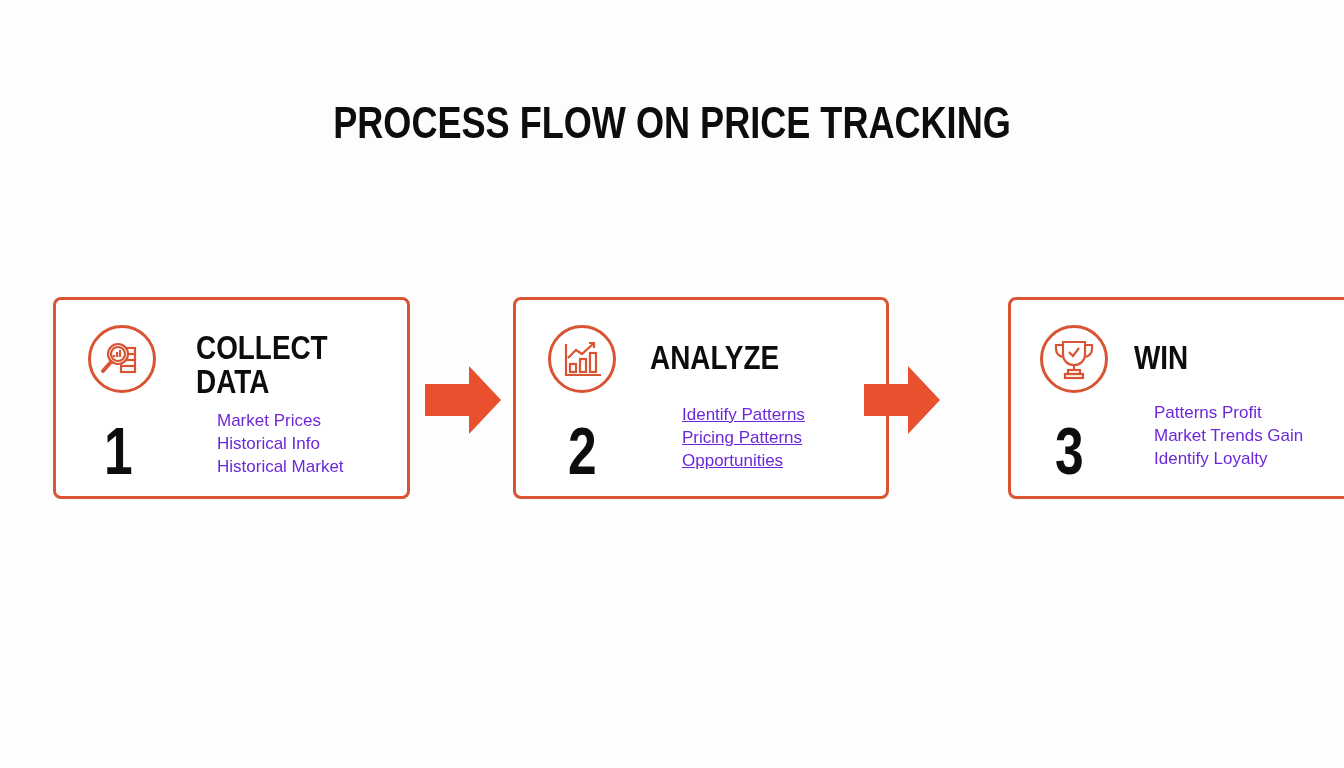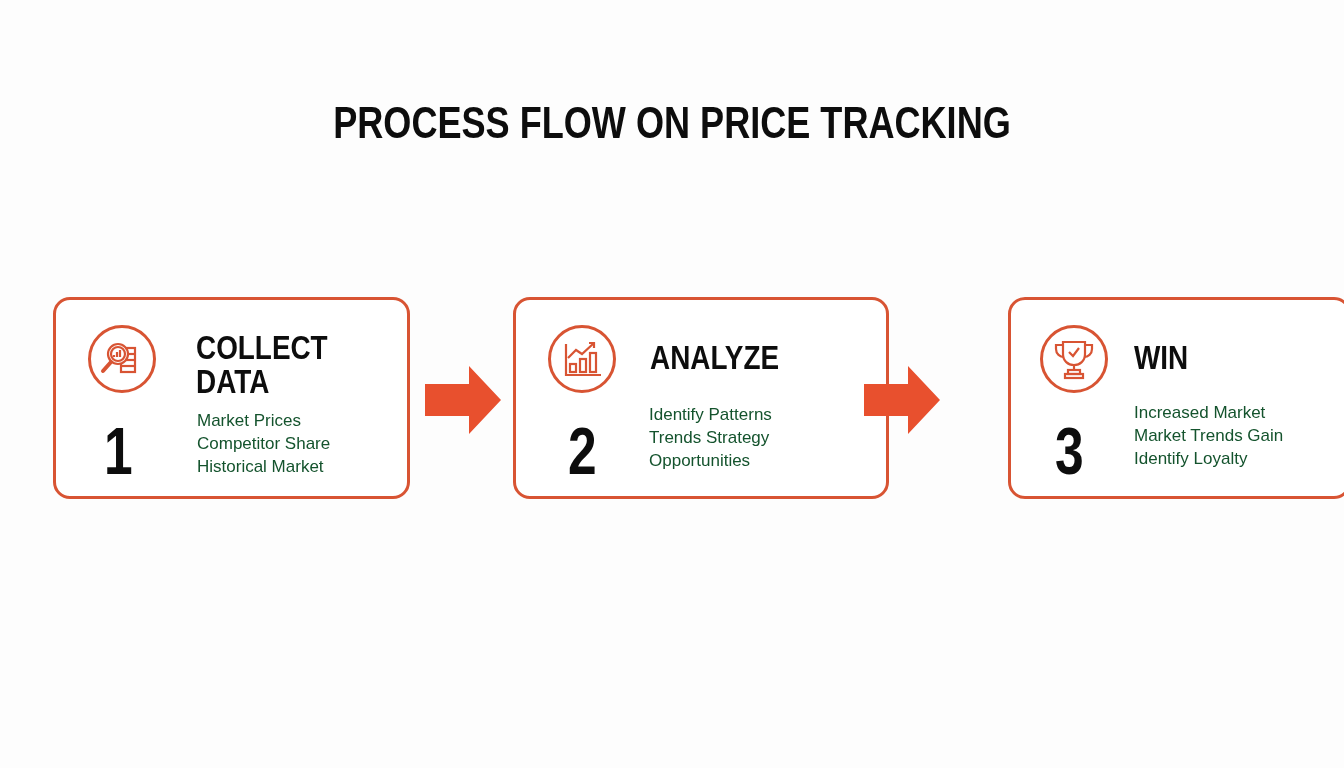--- a/index.html
+++ b/index.html
@@ -7,36 +7,36 @@
     width: 1344px; height: 768px; background: #fdfdfd; position: relative; overflow: hidden;
     font-family: "Liberation Sans", sans-serif; color: #111;
   }
   .title {
     position: absolute; left: 0; top: 98px; width: 1344px; text-align: center;
     font-family: "Liberation Sans", sans-serif; font-weight: bold; font-size: 44px;
     letter-spacing: 0px; transform: scaleX(0.82); transform-origin: center; color: #0d0d0d;
   }
   .card {
     position: absolute; top: 297px; height: 202px; box-sizing: border-box;
-    border: 3px solid #d85433; border-radius: 17px; background: #ffffff;
+    border: 3px solid #d85433; border-radius: 8px; background: #ffffff;
   }
   .icon-circle {
     position: absolute; left: 30px; top: 24px; width: 68px; height: 68px; box-sizing: border-box;
     border: 3px solid #d85433; border-radius: 50%;
   }
   .icon-circle svg { position: absolute; left: 0; top: 0; width: 62px; height: 62px; }
   .heading {
     position: absolute; font-weight: bold; font-size: 34px; line-height: 34px;
     transform: scaleX(0.82); transform-origin: left top; color: #0d0d0d;
   }
   .number {
     position: absolute; font-weight: bold; font-size: 66px; line-height: 66px;
     transform: scaleX(0.78); transform-origin: left top; color: #0d0d0d;
   }
-  .items { position: absolute; font-size: 17px; line-height: 23px; color: #14532d; }
+  .items { position: absolute; font-size: 17px; line-height: 23px; color: #6d28d9; margin-left: 20px; }
   .items div { white-space: nowrap; }
   .arrow { position: absolute; width: 76px; height: 68px; }
 </style>
 </head>
 <body>
 
 <div class="title">PROCESS FLOW ON PRICE TRACKING</div>
 
 <div class="card" style="left:53px; width:357px;">
   <div class="icon-circle" style="left:32px; top:25px;">
@@ -53,21 +53,21 @@
       <line x1="20" y1="34" x2="12" y2="43" stroke-width="4" stroke-linecap="round"></line>
     </svg>
   </div>
   <div class="heading" style="left:140px; top:30px;">
     <div>COLLECT</div>
       <div>DATA</div>
   </div>
   <div class="number" style="left:48px; top:118px;">1</div>
   <div class="items" style="left:141px; top:109px;">
     <div>Market Prices</div>
-    <div>Competitor Share</div>
+    <div>Historical Info</div>
     <div>Historical Market</div>
   </div>
 </div>
 
 <svg class="arrow" style="left:425px; top:366px;" viewBox="0 0 76 68">
   <polygon points="0,18 44,18 44,0 76,34 44,68 44,50 0,50" fill="#e8502e"></polygon>
 </svg>
 
 <div class="card" style="left:513px; width:376px;">
   <div class="icon-circle" style="left:32px; top:25px;">
@@ -77,23 +77,23 @@
         <rect x="29" y="31" width="6" height="13"></rect>
         <rect x="39" y="25" width="6" height="19"></rect>
       <polyline points="17,30 25,22 31,26 43,15"></polyline>
       <polyline points="38,15 43,15 43,20"></polyline>
     </svg>
   </div>
   <div class="heading" style="left:134px; top:40px;">
     <div>ANALYZE</div>
   </div>
   <div class="number" style="left:52px; top:118px;">2</div>
-  <div class="items" style="left:133px; top:103px;">
+  <div class="items" style="left:146px; top:103px;text-decoration:underline;">
     <div>Identify Patterns</div>
-    <div>Trends Strategy</div>
+    <div>Pricing Patterns</div>
     <div>Opportunities</div>
   </div>
 </div>
 
 <svg class="arrow" style="left:864px; top:366px;" viewBox="0 0 76 68">
   <polygon points="0,18 44,18 44,0 76,34 44,68 44,50 0,50" fill="#e8502e"></polygon>
 </svg>
 
 <div class="card" style="left:1008px; width:343px;">
   <div class="icon-circle" style="left:29px; top:25px;">
@@ -105,17 +105,17 @@
       <rect x="25" y="42" width="12" height="4"></rect>
       <rect x="22" y="46" width="18" height="4"></rect>
       <polyline points="26,24 30,28 36,20"></polyline>
     </svg>
   </div>
   <div class="heading" style="left:123px; top:40px;">
     <div>WIN</div>
   </div>
   <div class="number" style="left:44px; top:118px;">3</div>
   <div class="items" style="left:123px; top:101px;">
-    <div>Increased Market</div>
+    <div>Patterns Profit</div>
     <div>Market Trends Gain</div>
     <div>Identify Loyalty</div>
   </div>
 </div>
 
 </body></html>

